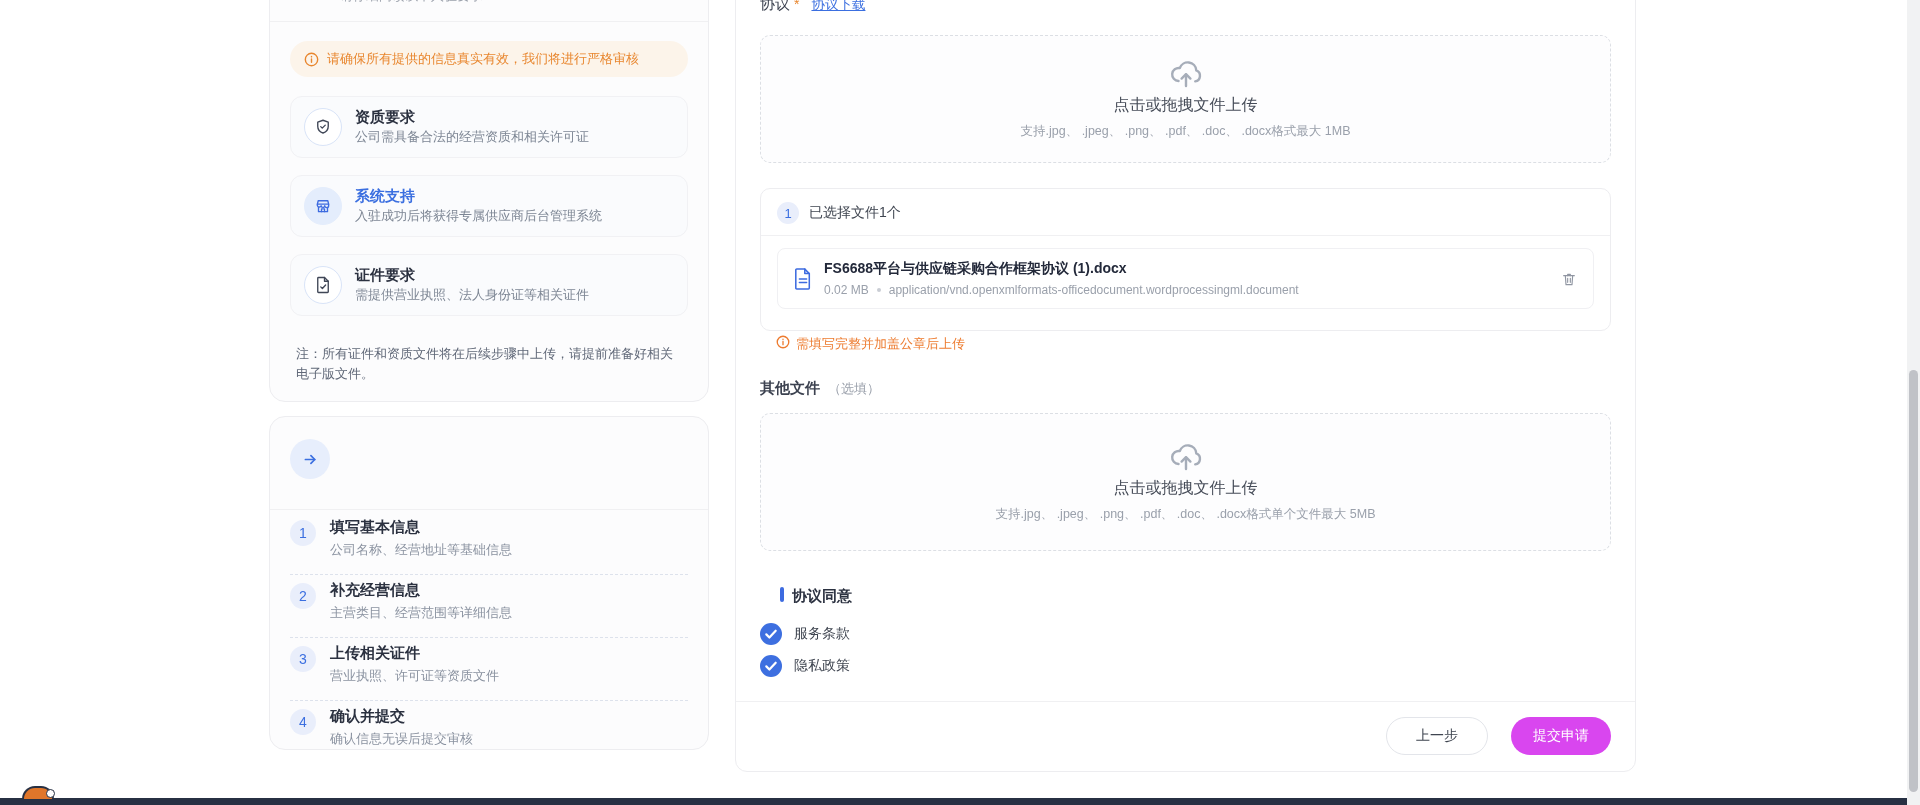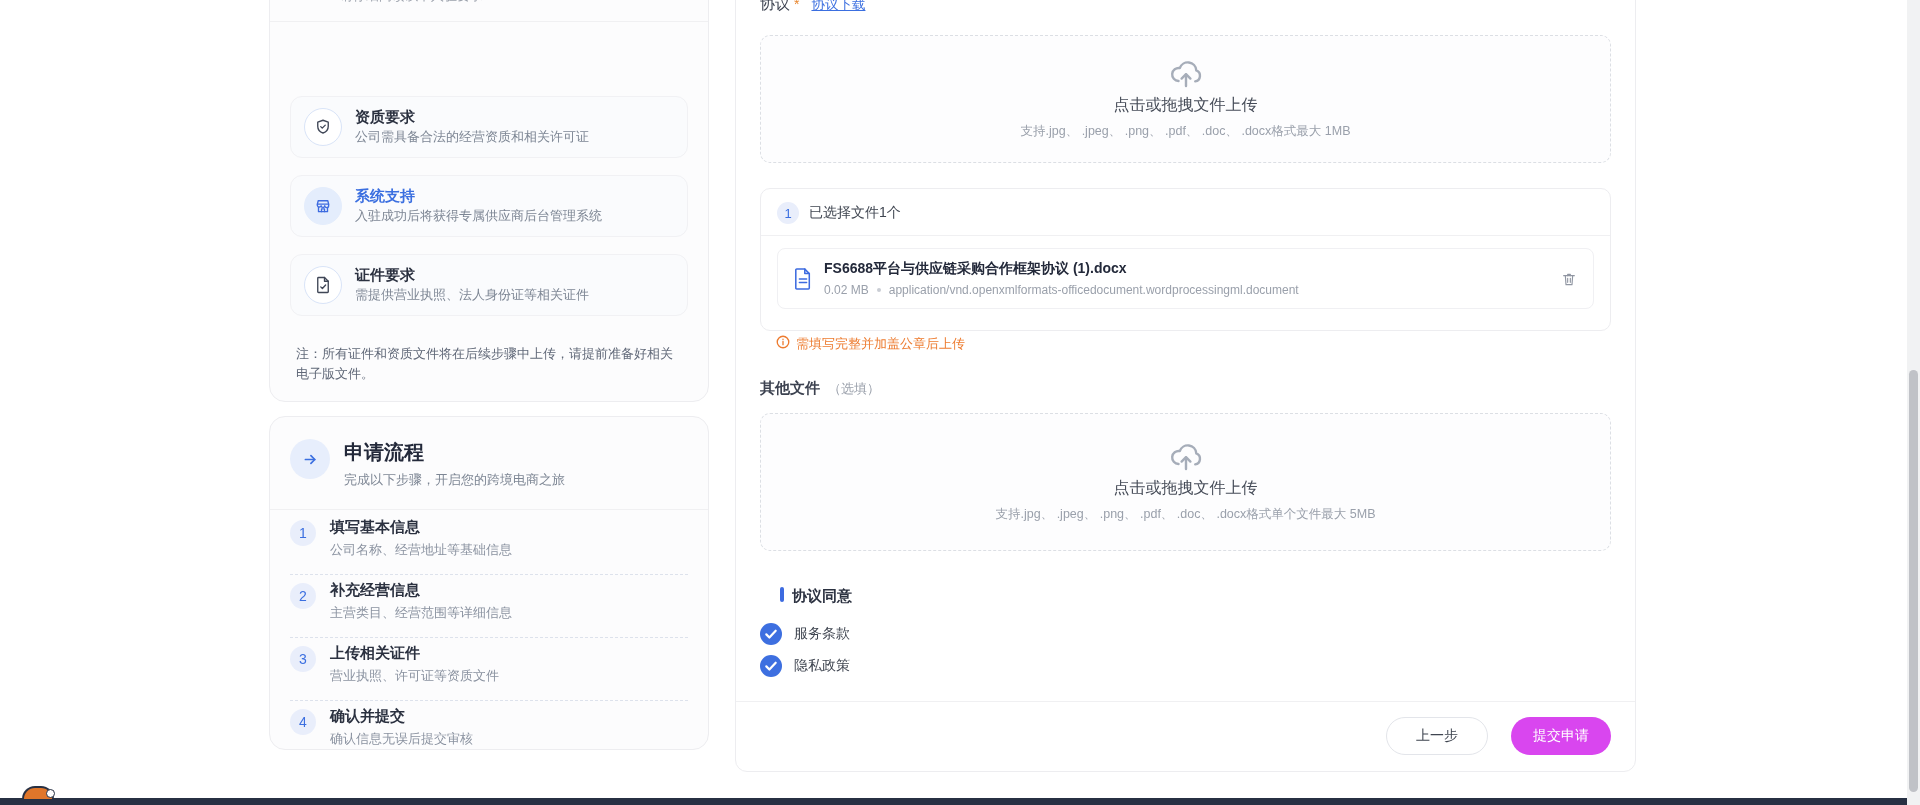--- a/index.html
+++ b/index.html
@@ -101,20 +101,27 @@
     background:#c0c2c7; border-radius:5px; cursor:grab; }
   svg { display:block; }
 </style>
 </head>
 <body>
 
 <div class="card" id="intro-card">
   <div class="intro-partial">请仔细阅读以下入驻要求</div>
   <div class="intro-divider"></div>
 
+  <div class="warn-banner">
+    <svg width="15" height="15" viewBox="0 0 16 16" fill="none" stroke="#e8862e" stroke-width="1.5">
+      <circle cx="8" cy="8" r="6.6"></circle>
+        <path d="M8 4.8v.4M8 7.4v3.6" stroke-linecap="round"></path>
+    </svg>
+    <span>请确保所有提供的信息真实有效，我们将进行严格审核</span>
+  </div>
 
   <div class="req-card" style="top:139px">
     <div class="req-icon">
       <svg width="18" height="18" viewBox="0 0 24 24" fill="none" stroke="#3f4656" stroke-width="1.8" stroke-linecap="round" stroke-linejoin="round">
         <path d="M12 3l7 2.5V11c0 4.5-3 7.8-7 9-4-1.2-7-4.5-7-9V5.5z"></path>
           <path d="M9 11.5l2 2 4-4"></path>
       </svg>
     </div>
     <div>
       <div class="req-title">资质要求</div>
@@ -154,24 +161,20 @@
   <div class="side-note">注：所有证件和资质文件将在后续步骤中上传，请提前准备好相关电子版文件。</div>
 </div>
 
 <div class="card" id="process-card">
   <div class="proc-header">
     <div class="proc-icon">
       <svg width="17" height="17" viewBox="0 0 20 20" fill="none" stroke="#3b6fe0" stroke-width="2" stroke-linecap="round" stroke-linejoin="round">
         <path d="M4 10h11"></path>
           <path d="M10.5 5.5 15 10l-4.5 4.5"></path>
       </svg>
-    </div>
-    <div>
-      <div class="proc-title">申请流程</div>
-      <div class="proc-sub">完成以下步骤，开启您的跨境电商之旅</div>
     </div>
   </div>
   <div class="proc-divider"></div>
 
   <div class="step" style="top:101px">
     <div class="step-badge">1</div>
     <div>
       <div class="step-title">填写基本信息</div>
       <div class="step-desc">公司名称、经营地址等基础信息</div>
     </div>

